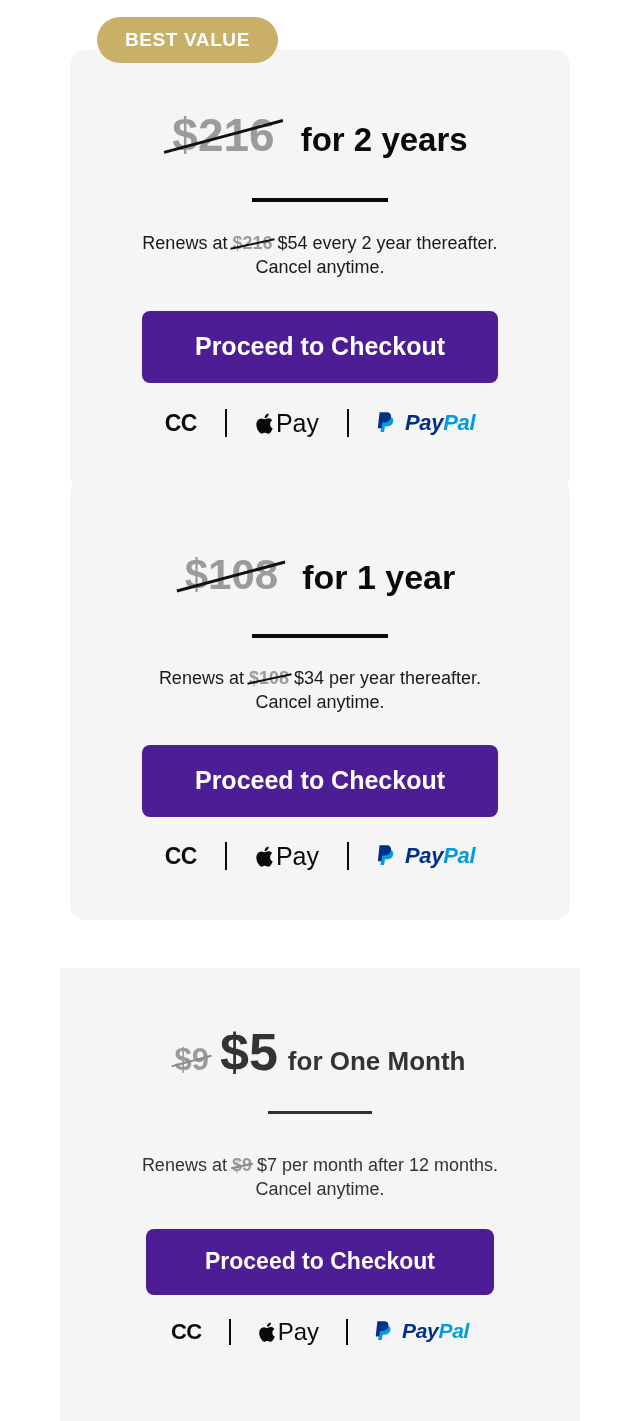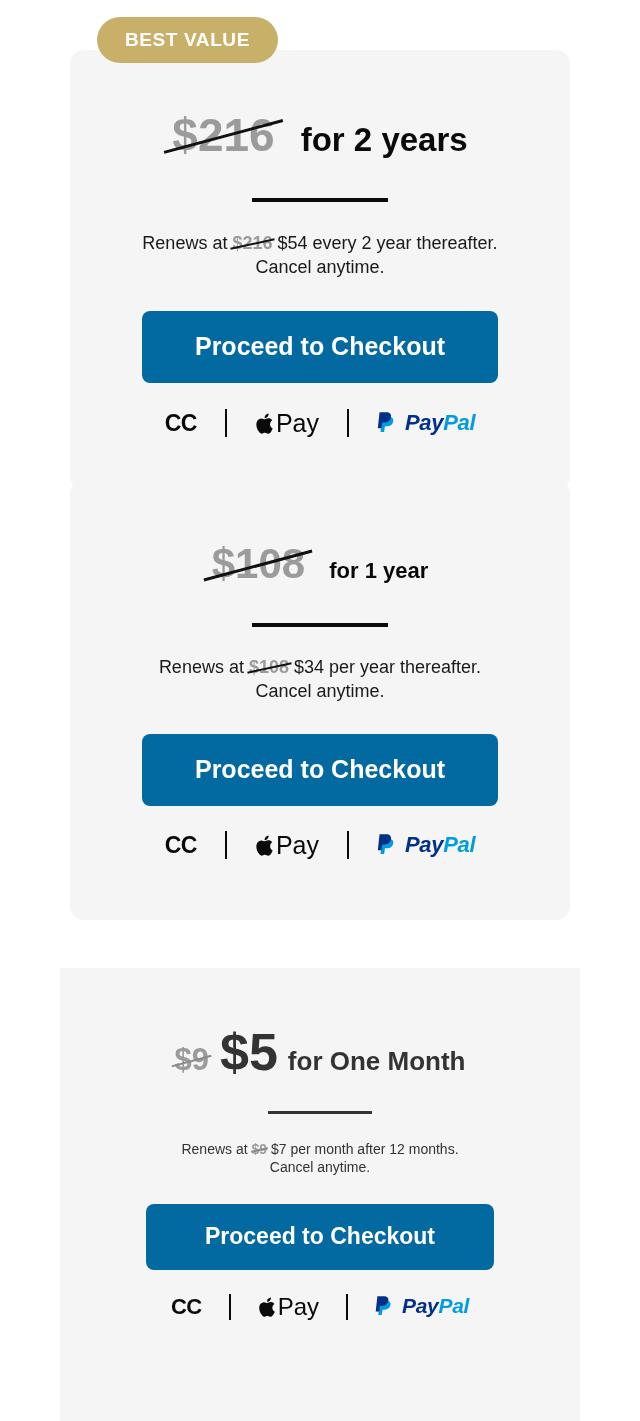--- a/index.html
+++ b/index.html
@@ -121,21 +121,21 @@
   .card--tertiary .price-term { color: #333333; }
   .card--tertiary .price-old { color: #9b9b9b; }
 
   
   .card--primary .price-old   { font-size: 46px; margin-right: 14px; }
   .card--primary .price-new   { font-size: 64px; }
   .card--primary .price-term  { font-size: 33px; margin-left: 12px; }
 
   .card--secondary .price-old  { font-size: 42px; margin-right: 12px; }
   .card--secondary .price-new  { font-size: 60px; }
-  .card--secondary .price-term { font-size: 22px; margin-left: 12px; margin-top: 28px; }
+  .card--secondary .price-term { font-size: 34px; margin-left: 12px; margin-top: 28px; }
 
   .card--tertiary .price-old   { font-size: 31px; margin-right: 11px; }
   .card--tertiary .price-new   { font-size: 52px; }
   .card--tertiary .price-term  { font-size: 26px; margin-left: 10px; }
 
   
   .divider {
     background: #0a0a0a;
     border: none;
   }
@@ -145,21 +145,21 @@
 
   
   .renewal {
     text-align: center;
     color: #1a1a1a;
     line-height: 1.32;
     white-space: nowrap;
   }
   .card--primary .renewal   { font-size: 18px; margin-top: 30px; }
   .card--secondary .renewal { font-size: 18px; margin-top: 29px; }
-  .card--tertiary .renewal  { font-size: 14px; margin-top: 26px; color: #333333; }
+  .card--tertiary .renewal  { font-size: 18px; margin-top: 40px; color: #333333; }
 
   .renewal-old {
     position: relative;
     color: #9b9b9b;
     font-weight: bold;
   }
   .renewal-old::after {
     content: "";
     position: absolute;
     left: -6%;
@@ -169,21 +169,21 @@
     background: #111111;
     transform: rotate(-12deg);
   }
   .card--tertiary .renewal-old::after { background: #8a8a8a; }
 
   
   .checkout-btn {
     display: flex;
     align-items: center;
     justify-content: center;
-    background: #0369a1;
+    background: #4c1d95;
     color: #ffffff;
     border: none;
     border-radius: 8px;
     font-family: "Liberation Sans", sans-serif;
     font-weight: bold;
     cursor: pointer;
     white-space: nowrap;
     text-align: right;
   }
   .card--primary .checkout-btn {

